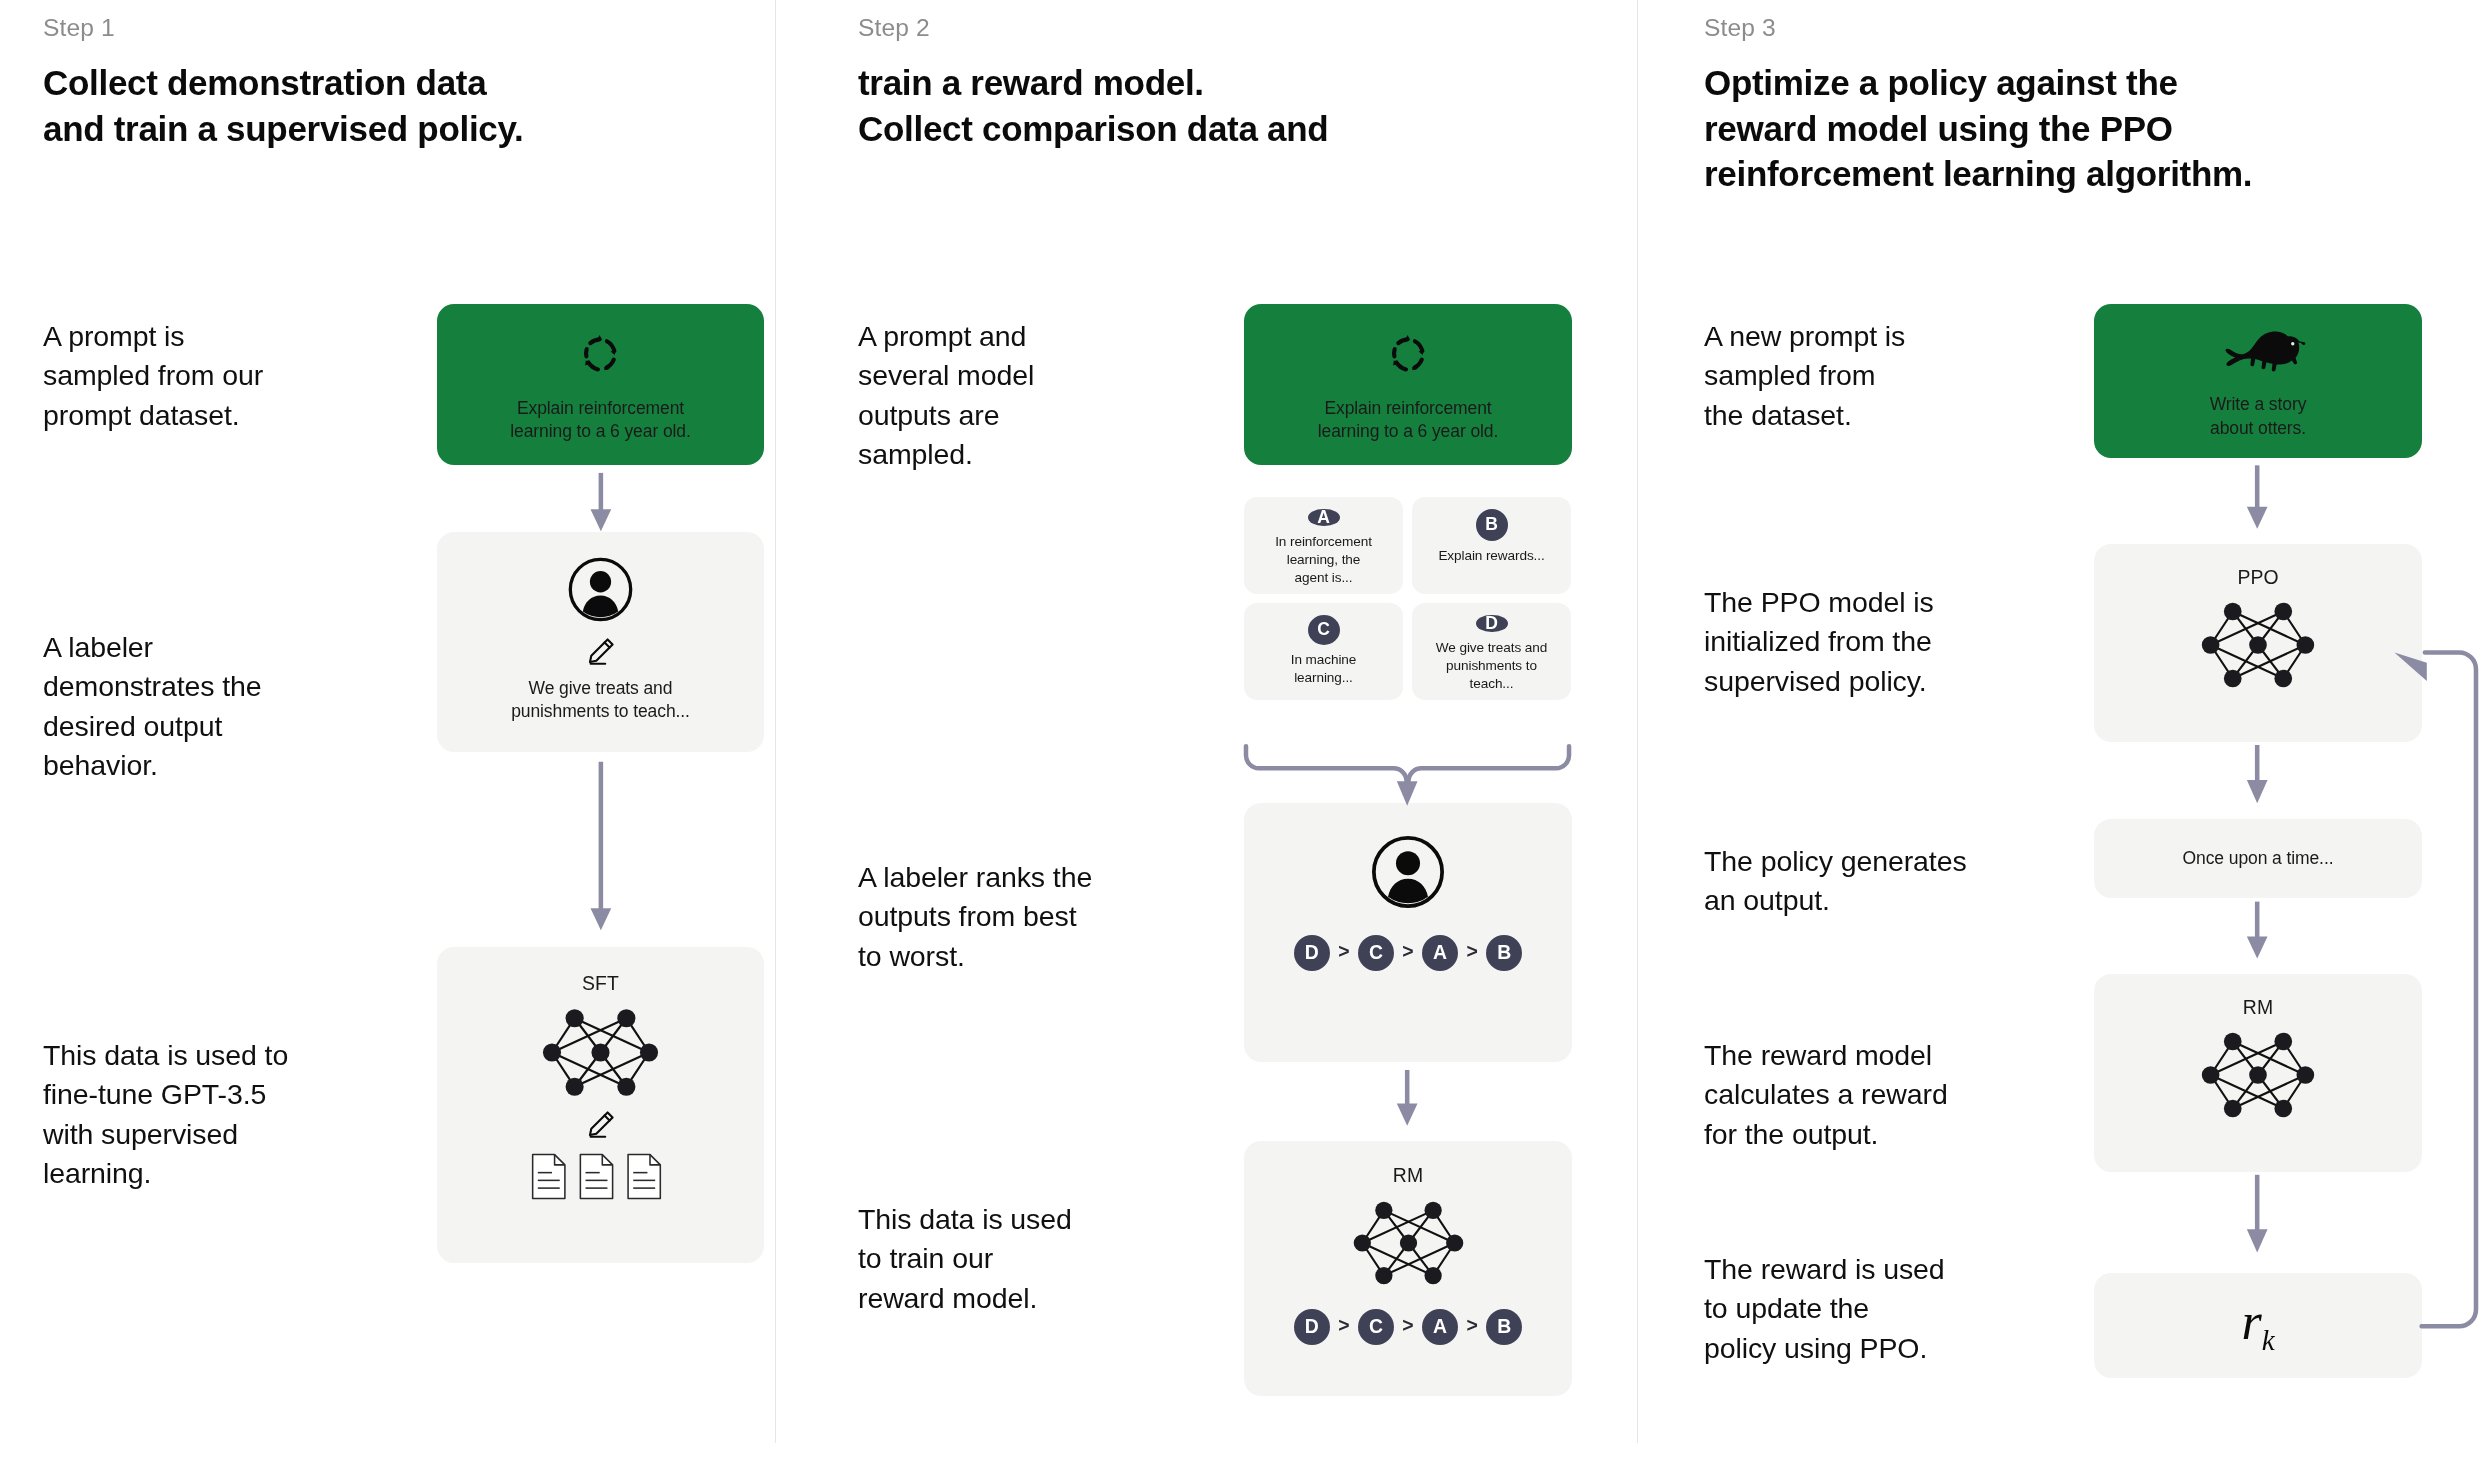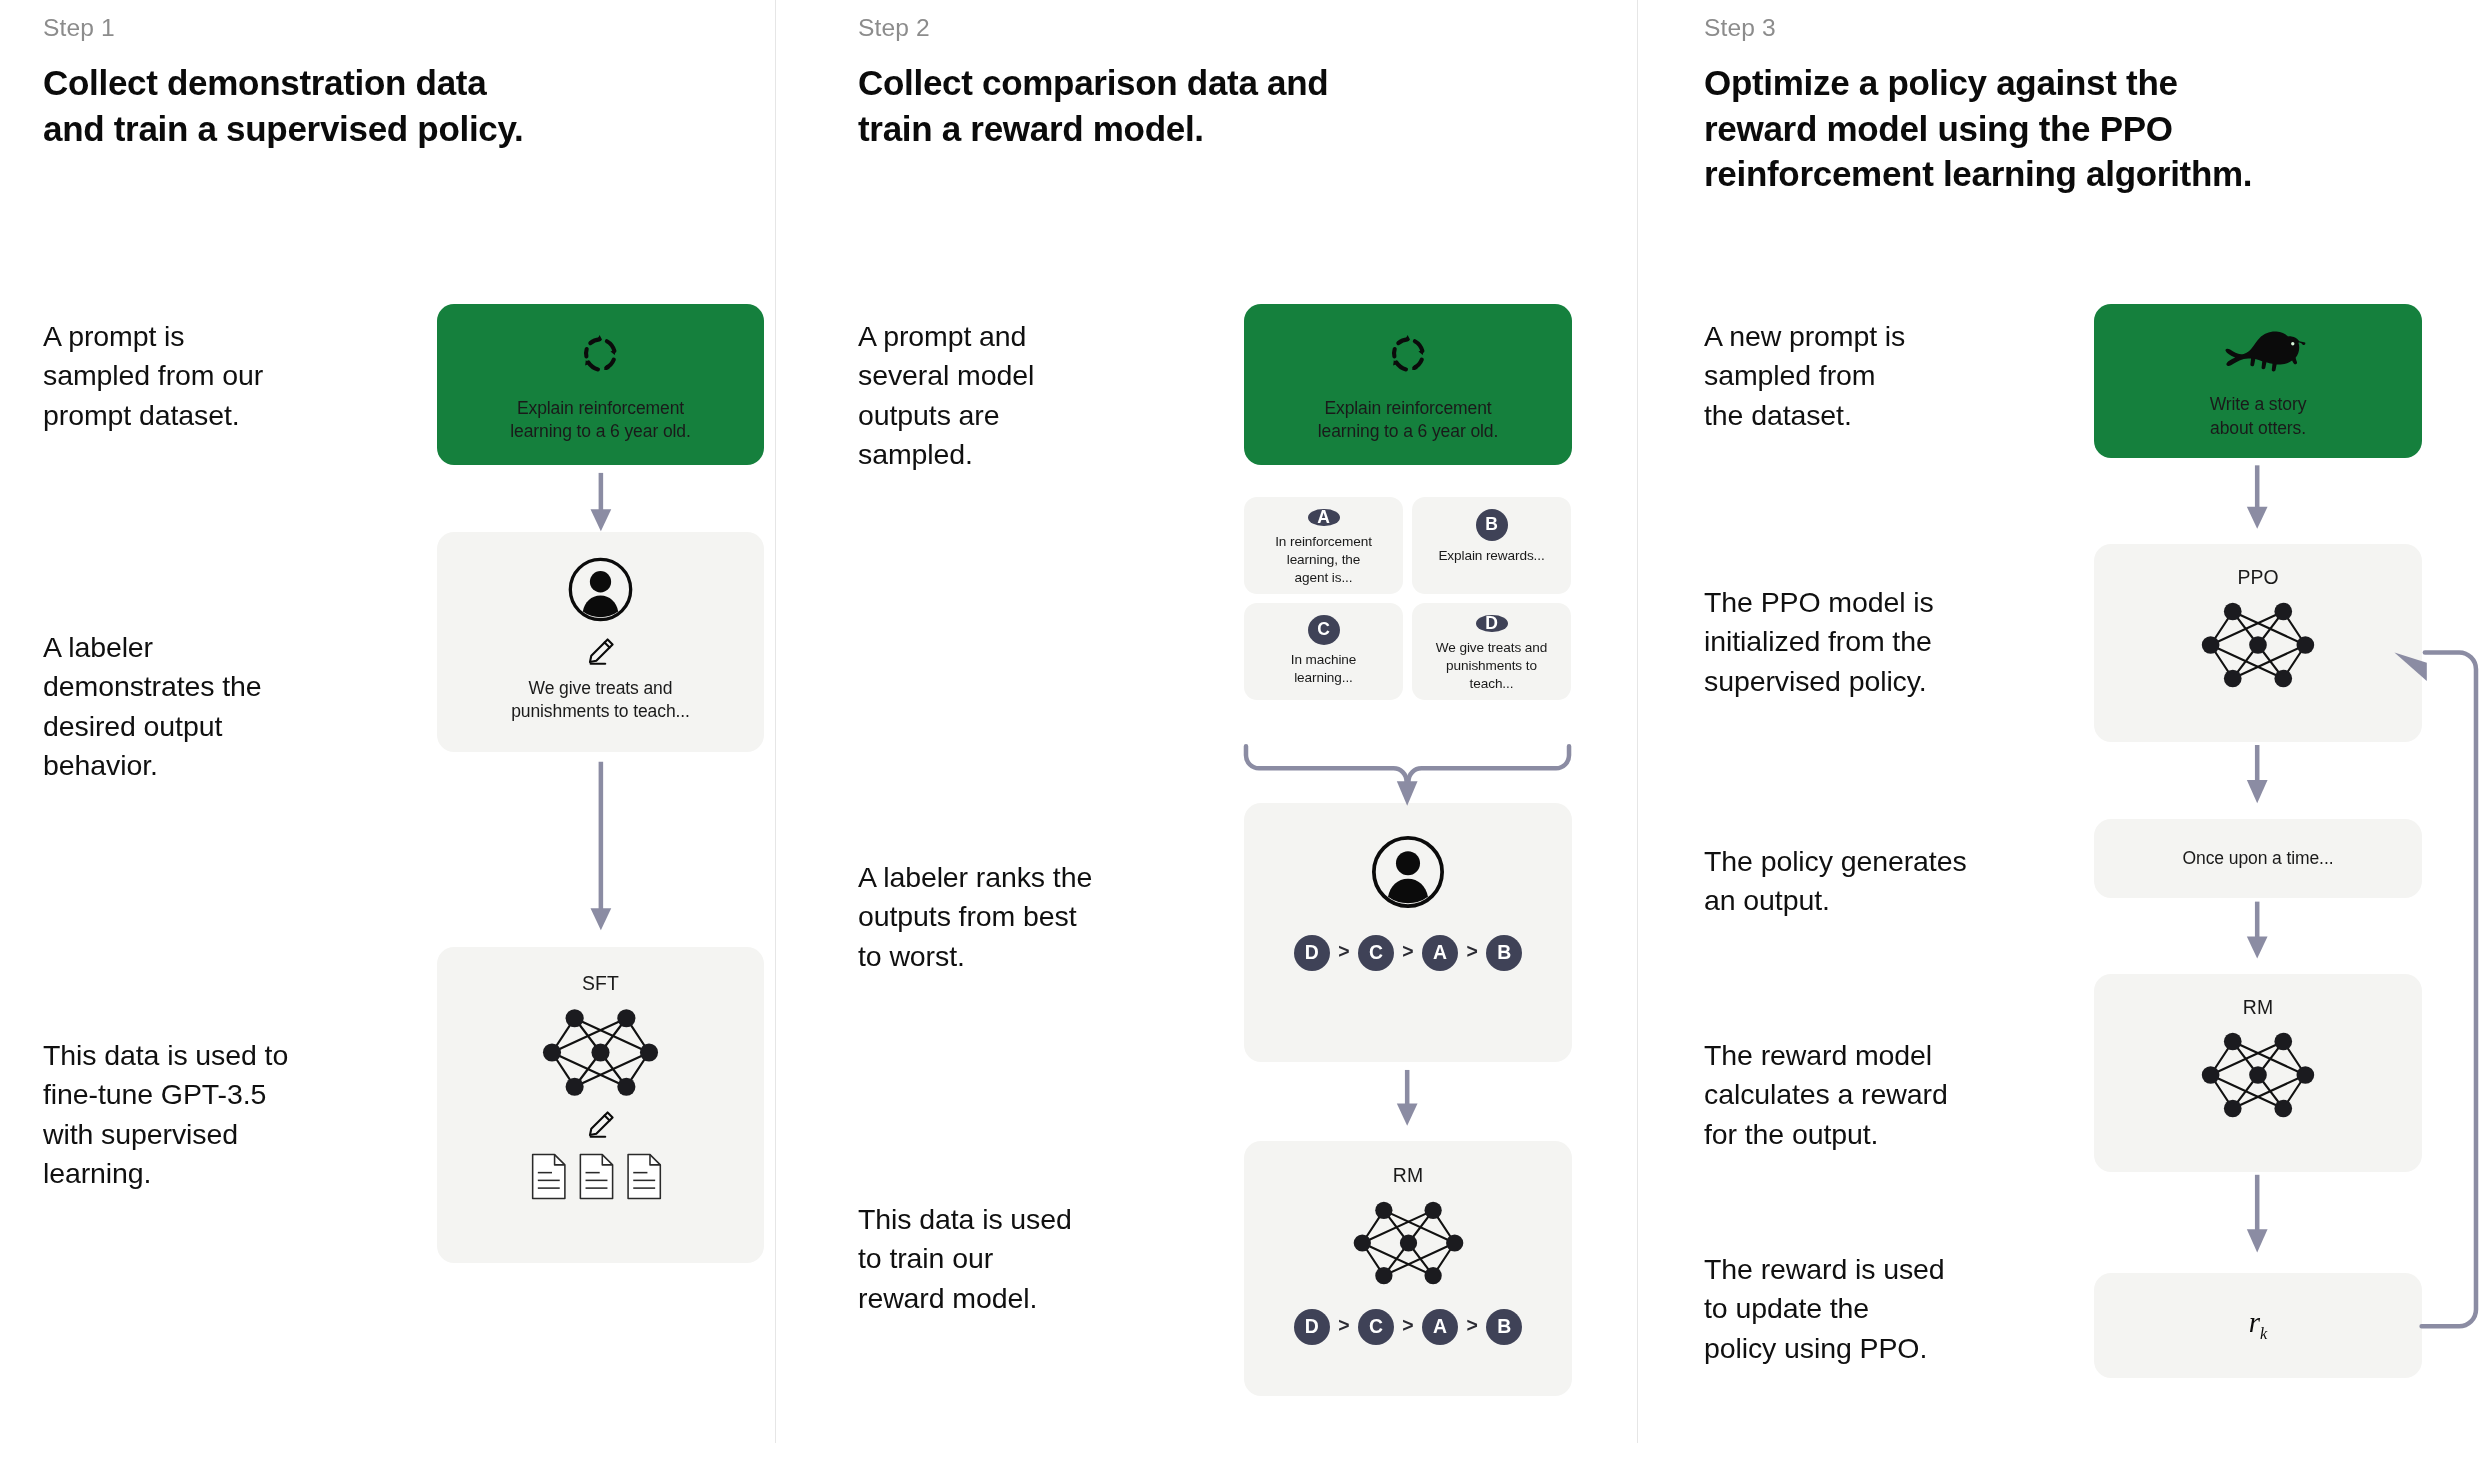--- a/index.html
+++ b/index.html
@@ -68,21 +68,21 @@
 
   .opt-grid{position:absolute;display:grid;gap:9px;}
   .opt-card{
     background:#f4f4f2;border-radius:13px;box-sizing:border-box;
     display:flex;flex-direction:column;align-items:center;
     padding:11.7px 9px 13px;
   }
 
   .rk{
     font-family:"Liberation Serif","DejaVu Serif",serif;
-    font-style:italic;font-size:29px;color:#0b0b0b;line-height:1;
+    font-style:italic;font-size:52px;color:#0b0b0b;line-height:1;
   }
   .rk sub{font-size:0.56em;font-style:italic;}
 
   svg{overflow:visible;}
   .arrow-layer{position:absolute;inset:0;pointer-events:none;}
 </style>
 </head>
 <body>
 
 <div class="board">
@@ -219,22 +219,22 @@
         <line x1="861" y1="1176" x2="861" y2="1404"></line>
         <polygon points="845,1402 877,1402 861,1436" stroke="none"></polygon>
       </g>
     </svg>
   </div>
 
   <div class="col col-2">
 
     <div class="step-label" style="left:82px;top:14.2px;">Step 2</div>
     <div class="step-title" style="left:82px;top:60px;width:764px;">
+      <div>train a reward model.</div>
       <div>Collect comparison data and</div>
-      <div>train a reward model.</div>
     </div>
 
     <div class="body-text" style="left:82px;top:858px;width:363px;white-space:pre-line;">A labeler ranks the
 outputs from best
 to worst.</div>
     <div class="body-text" style="left:82px;top:317px;width:363px;white-space:pre-line;">A prompt and
 several model
 outputs are
 sampled.</div>
     <div class="body-text" style="left:82px;top:1200px;width:363px;white-space:pre-line;">This data is used

